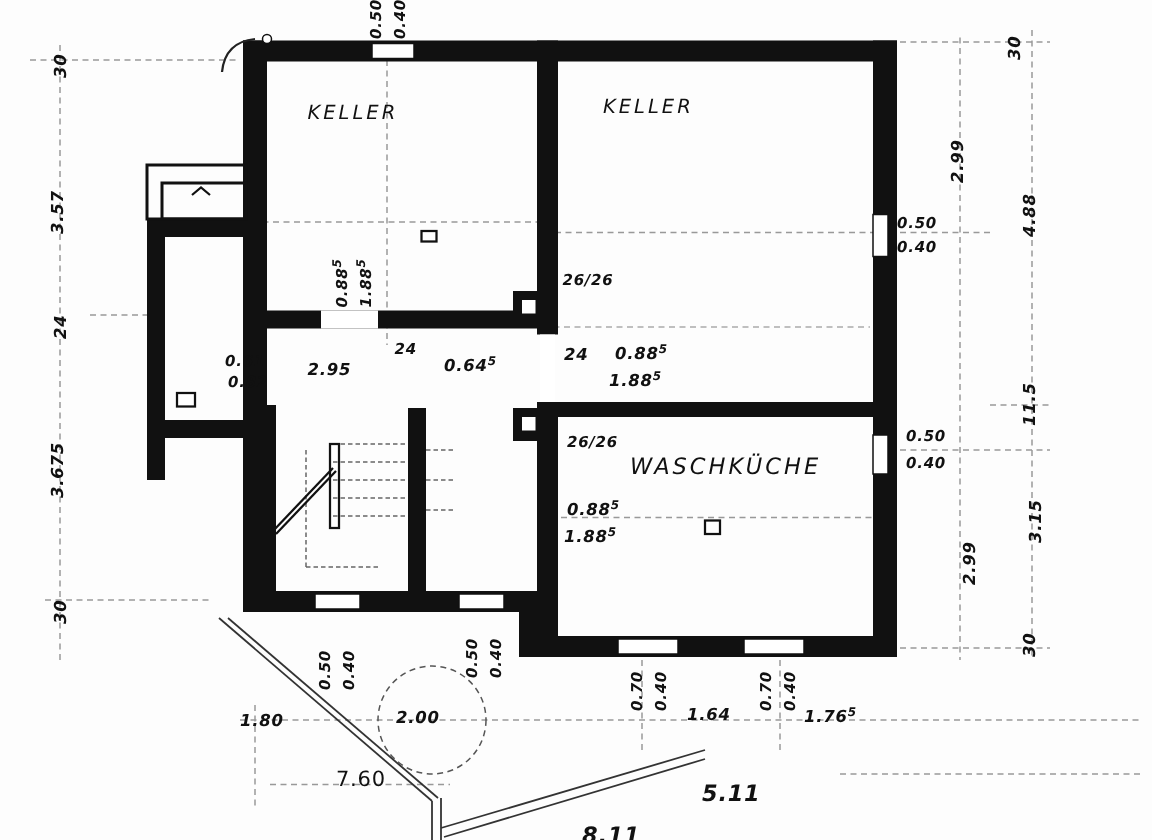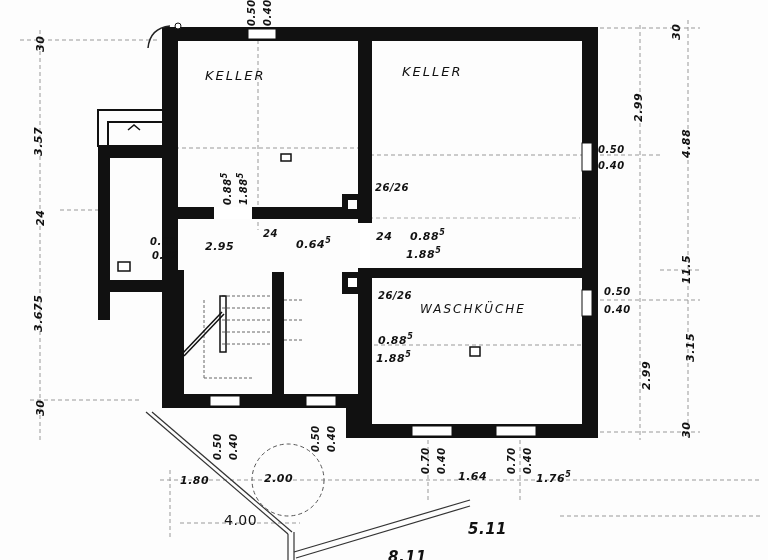--- a/index.html
+++ b/index.html
@@ -135,21 +135,21 @@
       <line x1="294" y1="552" x2="470" y2="500"></line>
       <line x1="296" y1="558" x2="470" y2="506"></line>
     </g>
 
     <circle cx="288" cy="480" r="36" stroke="#555" stroke-width="1" fill="none" stroke-dasharray="4,3"></circle>
   </svg>
 
   
   <span class="lbl room" style="left:205px;top:68px">KELLER</span>
   <span class="lbl room" style="left:402px;top:64px">KELLER</span>
-  <span class="lbl room" style="left:420px;top:302px;font-size:12px">WASCHKÜCHE</span>
+  <span class="lbl room" style="left:420px;top:302px;font-size:15px">WASCHKÜCHE</span>
 
   
   <span class="lbl small rot" style="left:246px;top:26px;transform:rotate(-90deg)">0.50</span>
   <span class="lbl small rot" style="left:262px;top:26px;transform:rotate(-90deg)">0.40</span>
 
   
   <span class="lbl small rot" style="left:220px;top:205px;transform:rotate(-90deg)"><span>0.88</span><sup>5</sup></span>
   <span class="lbl small rot" style="left:236px;top:205px;transform:rotate(-90deg)"><span>1.88</span><sup>5</sup></span>
 
   
@@ -198,20 +198,20 @@
   <span class="lbl small rot" style="left:212px;top:460px;transform:rotate(-90deg)">0.50</span>
   <span class="lbl small rot" style="left:228px;top:460px;transform:rotate(-90deg)">0.40</span>
   <span class="lbl small rot" style="left:310px;top:452px;transform:rotate(-90deg)">0.50</span>
   <span class="lbl small rot" style="left:326px;top:452px;transform:rotate(-90deg)">0.40</span>
   <span class="lbl small rot" style="left:420px;top:474px;transform:rotate(-90deg)">0.70</span>
   <span class="lbl small rot" style="left:436px;top:474px;transform:rotate(-90deg)">0.40</span>
   <span class="lbl small rot" style="left:506px;top:474px;transform:rotate(-90deg)">0.70</span>
   <span class="lbl small rot" style="left:522px;top:474px;transform:rotate(-90deg)">0.40</span>
 
   
-  <span class="lbl dim" style="left:180px;top:474px">1.80</span>
+  <span class="lbl dim" style="left:160px;top:474px">1.80</span>
   <span class="lbl dim" style="left:264px;top:472px">2.00</span>
-  <span class="lbl" style="left:224px;top:512px;font-size:14px;font-style:normal">4.00</span>
+  <span class="lbl" style="left:224px;top:512px;font-size:14px;font-style:normal">7.60</span>
   <span class="lbl dim" style="left:458px;top:470px">1.64</span>
   <span class="lbl dim" style="left:536px;top:470px"><span>1.76</span><sup>5</sup></span>
   <span class="lbl" style="left:468px;top:520px;font-size:15px;font-weight:bold">5.11</span>
   <span class="lbl" style="left:388px;top:548px;font-size:15px;font-weight:bold">8.11</span>
 </div>
 
 </body></html>

